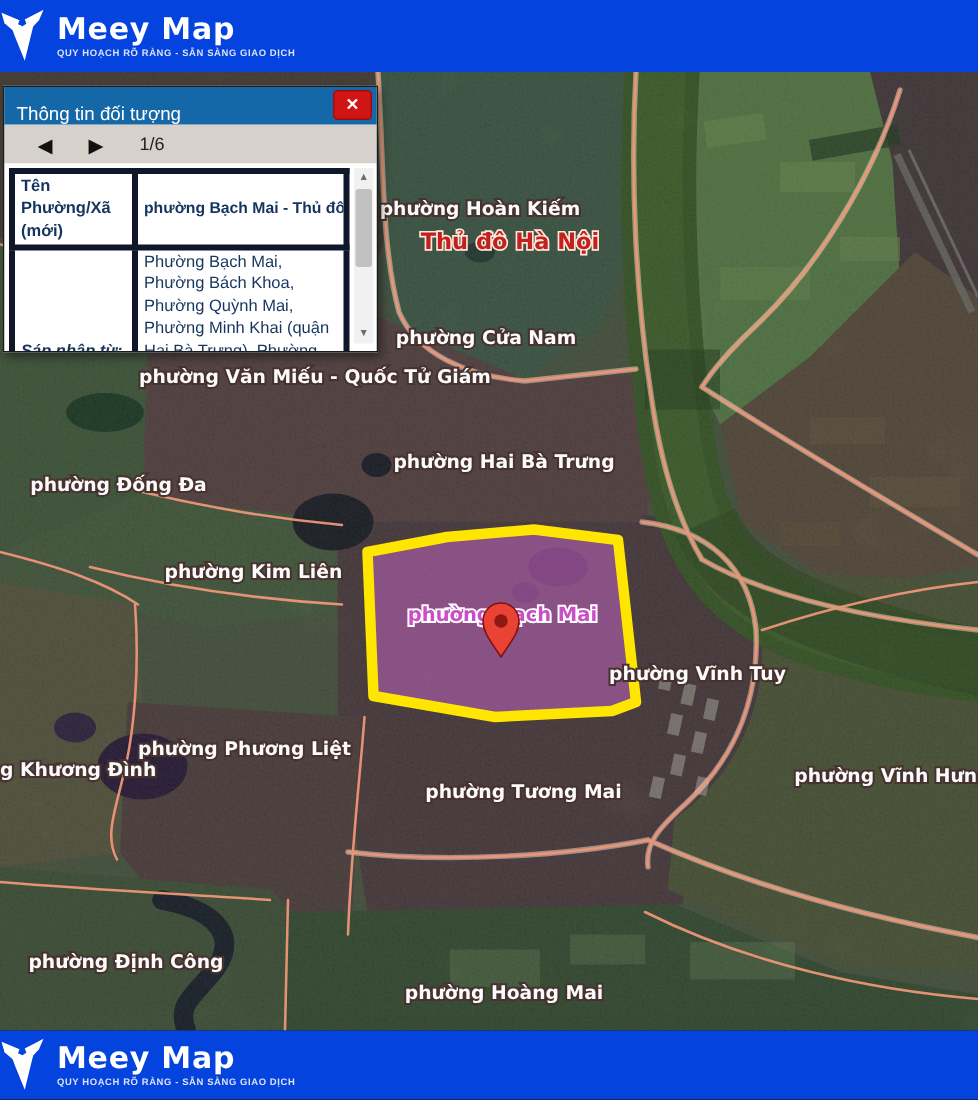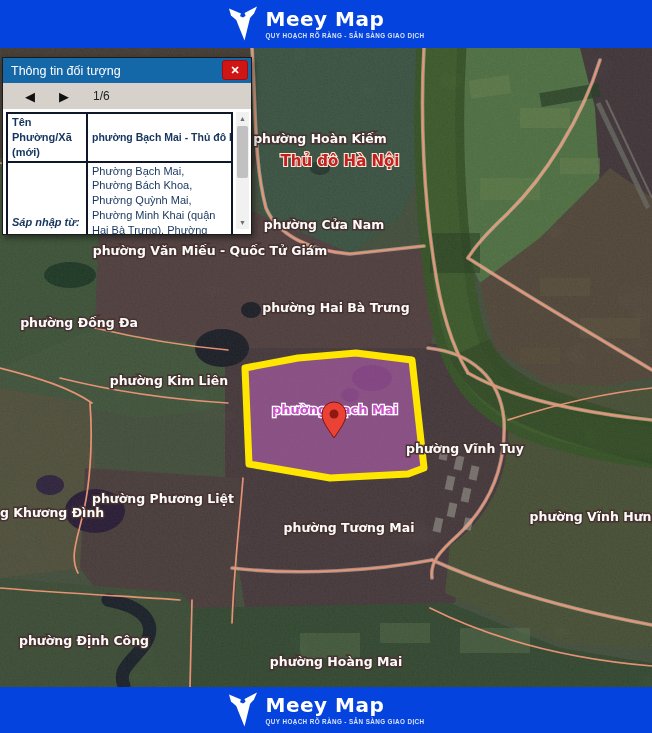--- a/index.html
+++ b/index.html
@@ -1,54 +1,54 @@
 <!DOCTYPE html>
 <html><head>
 <meta charset="utf-8">
 <style>
   html,body{margin:0;padding:0;background:#0a0a0a;}
   body{width:652px;height:733px;position:relative;overflow:hidden;
        font-family:"Liberation Sans",sans-serif;}
   
   .topbar,.bottombar{position:absolute;left:0;width:652px;background:#0443dd;
-       display:flex;align-items:center;justify-content:center;z-index:30;}
+       display:flex;align-items:center;justify-content:flex-start;z-index:30;}
   .topbar{top:0;height:48px;}
   .bottombar{top:687px;height:46px;}
   .brand{display:flex;align-items:center;gap:8px;}
   .brand-icon{width:30px;height:38px;}
   .brand-name{color:#fff;font-weight:700;font-size:20px;letter-spacing:.5px;
        font-family:"DejaVu Sans",sans-serif;line-height:1;}
   .brand-tagline{color:rgba(255,255,255,.85);font-size:6.3px;letter-spacing:.4px;
        margin-top:3px;font-weight:700;}
   
   .map-wrap{position:absolute;left:0;top:48px;width:652px;height:581px;z-index:1;}
   svg text{user-select:none;}
   .ward{font:700 12.5px "DejaVu Sans",sans-serif;fill:#fbfbfb;stroke:#47322f;
         stroke-width:2.8px;paint-order:stroke;text-anchor:middle;}
   .city{font:700 15px "DejaVu Sans",sans-serif;fill:#c32020;stroke:#ffe7da;
         stroke-width:2.2px;paint-order:stroke;text-anchor:middle;}
   .selected-label{font:700 13px "DejaVu Sans",sans-serif;fill:#c94fc9;stroke:#ffffff;
         stroke-width:2.6px;paint-order:stroke;text-anchor:middle;}
   
   .popup{position:absolute;left:2px;top:57px;width:248px;z-index:40;
          background:#fff;border:1px solid #1b1b1b;box-shadow:2px 3px 6px rgba(0,0,0,.45);}
-  .popup-titlebar{height:25px;background:#1568a8;display:flex;align-items:center;
+  .popup-titlebar{height:25px;background:#1568a8;display:flex;align-items:flex-end;
          position:relative;color:#fff;font-size:12.5px;padding-left:8px;}
   .close-btn{position:absolute;right:3px;top:2px;width:26px;height:20px;background:#d01515;
          border:1px solid #9e0d0d;border-radius:3px;color:#fff;font-weight:700;font-size:11px;
          line-height:18px;text-align:center;cursor:pointer;padding:0;}
   .popup-nav{height:26px;background:#d6d2cb;display:flex;align-items:center;gap:4px;
          padding-left:12px;color:#1b1b1b;}
   .nav-btn{background:transparent;border:none;font-size:13px;color:#111;cursor:pointer;
          width:30px;text-align:center;padding:0;}
   .page-ind{font-size:12px;margin-left:10px;color:#222;}
   .popup-body{position:relative;height:122px;overflow:hidden;background:#fff;padding:3px 2px 0 3px;}
   table.info{border-collapse:collapse;width:227px;table-layout:fixed;
          color:#16355e;font-size:11px;line-height:1.35;}
-  table.info td{border:2px solid #0f172a;padding:1px 4px;vertical-align:middle;}
+  table.info td{border:4px solid #0f172a;padding:1px 4px;vertical-align:middle;}
   td.lbl{width:70px;font-weight:700;}
   td.val1{font-weight:700;font-size:10.5px;white-space:nowrap;overflow:hidden;}
   
   .vscroll{position:absolute;right:2px;top:3px;width:13px;height:117px;background:#f1f1f1;}
   .vs-up,.vs-down{position:absolute;left:0;width:13px;height:13px;color:#6e6e6e;font-size:7px;
          text-align:center;line-height:13px;cursor:pointer;}
   .vs-up{top:0;} .vs-down{bottom:0;}
   .vs-thumb{position:absolute;left:1px;top:14px;width:11px;height:52px;background:#c1c1c1;
          border-radius:2px;cursor:pointer;}
 </style>

